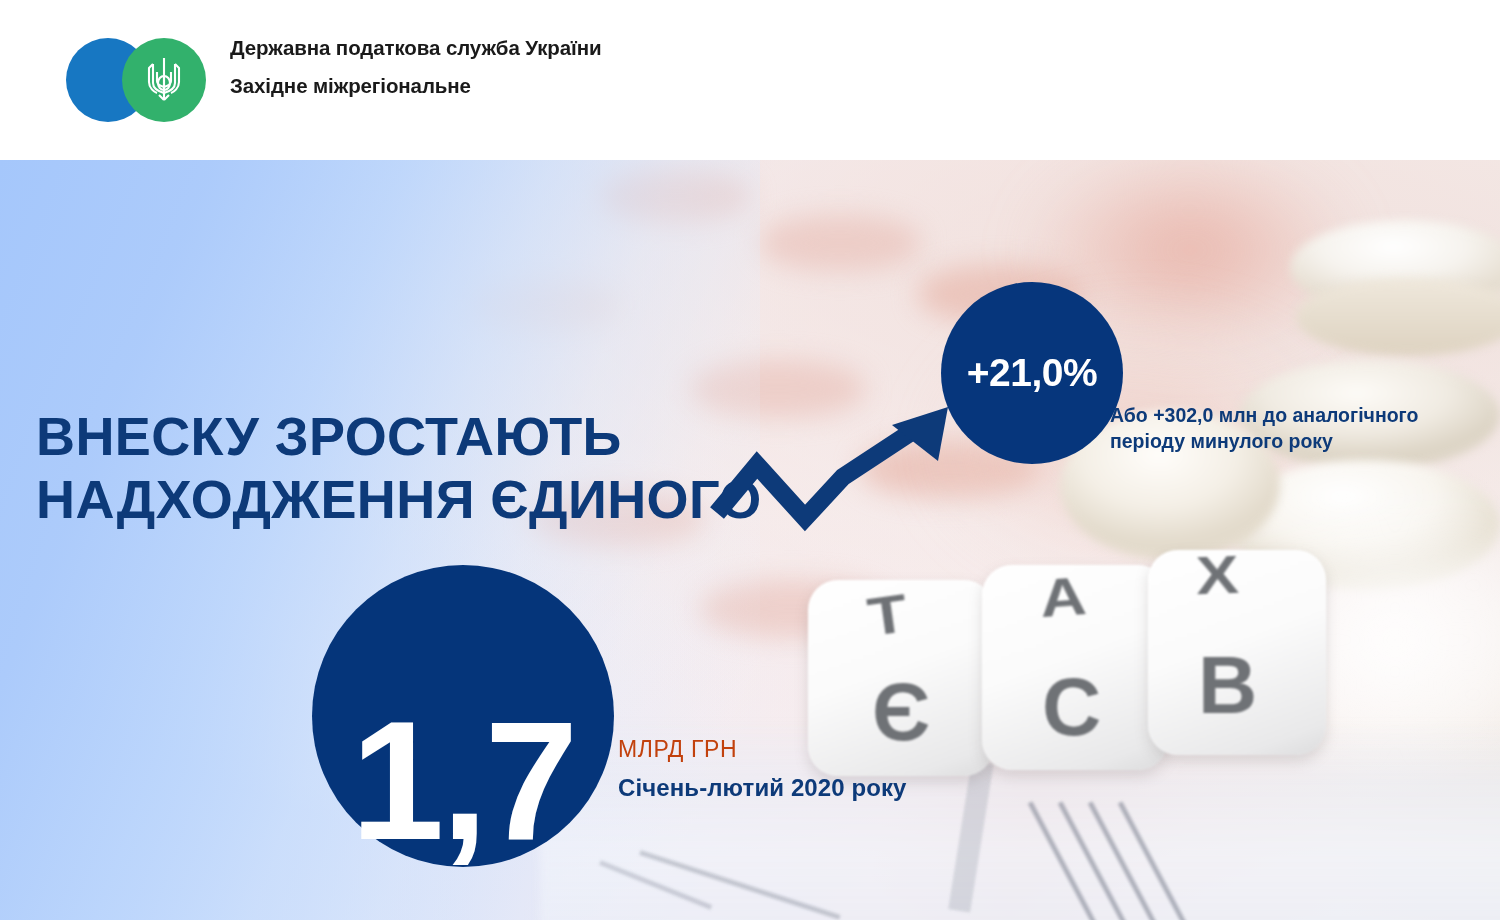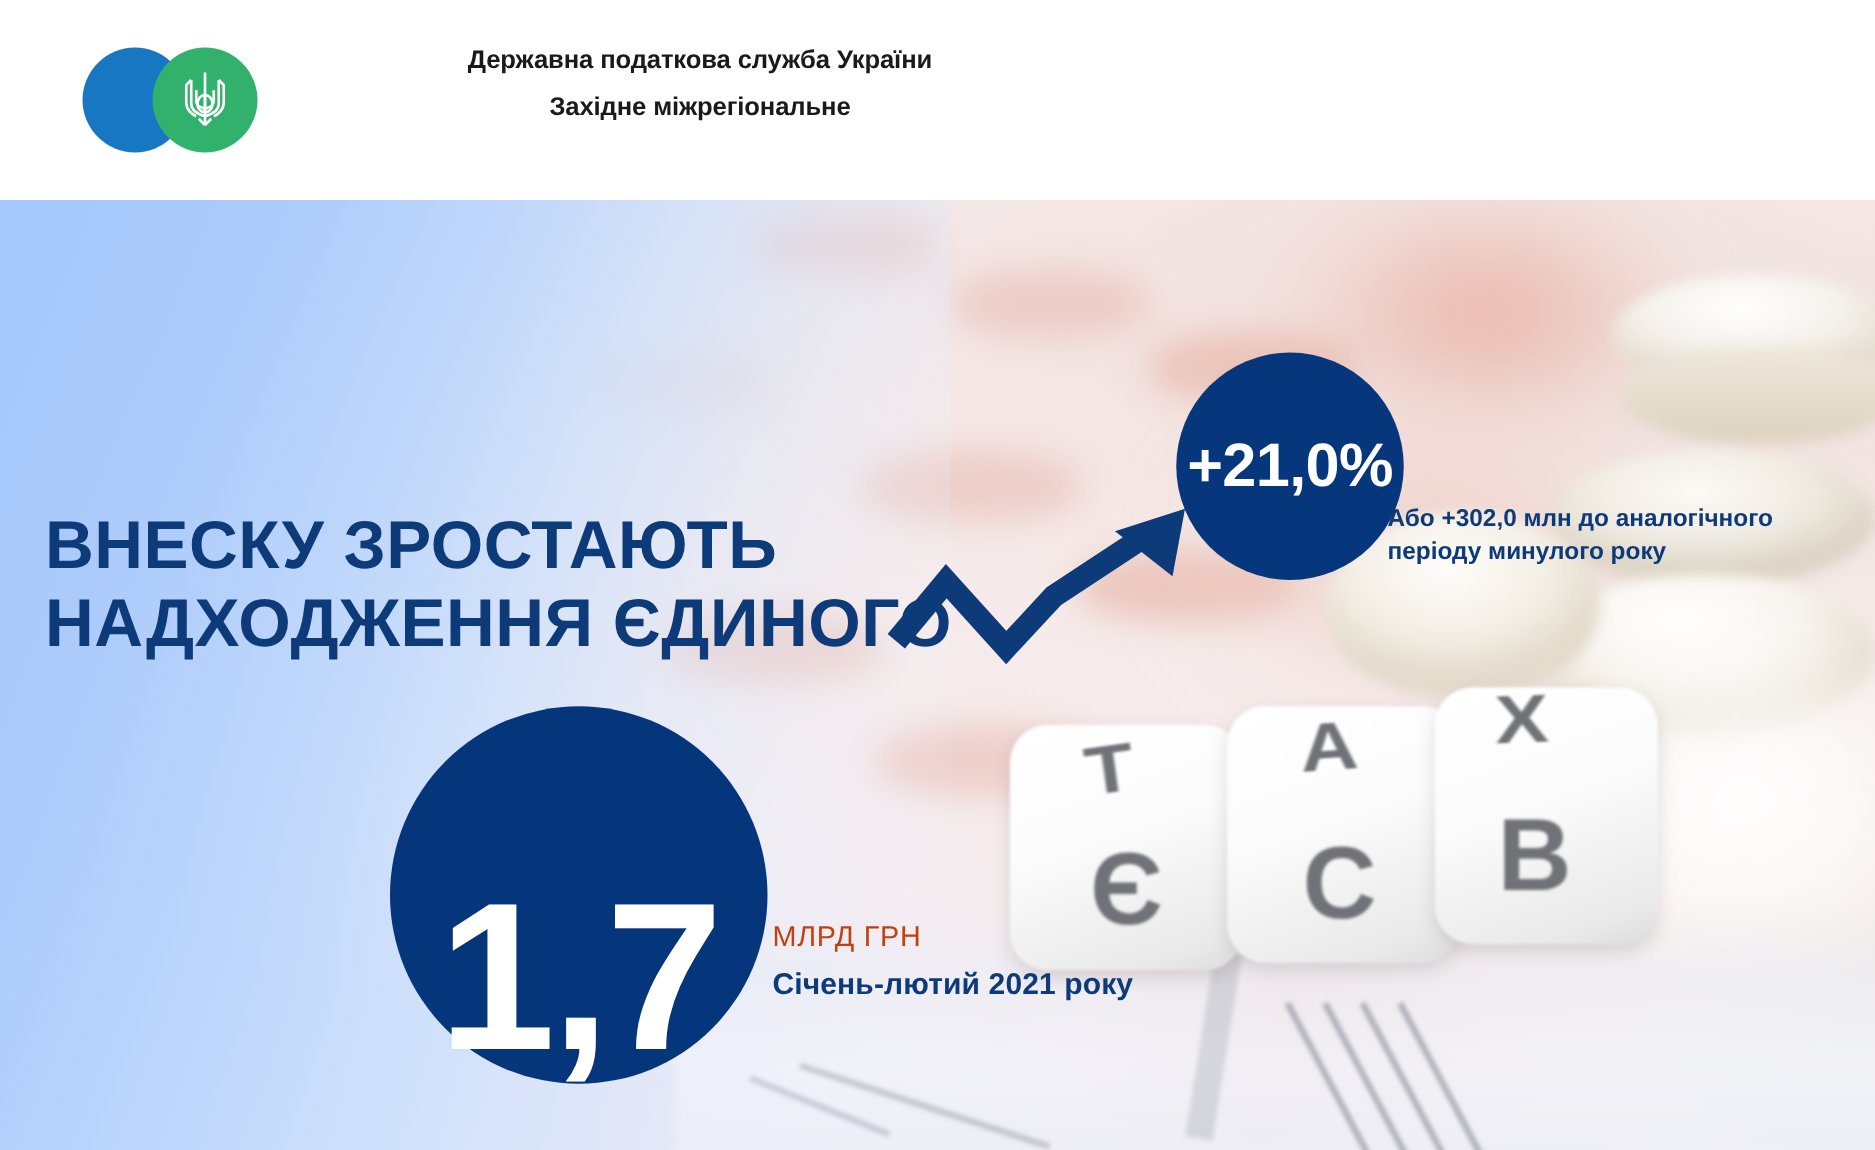--- a/index.html
+++ b/index.html
@@ -58,21 +58,20 @@
     height: 84px;
     display: flex;
     align-items: center;
     justify-content: center;
   }
   #org-text {
     position: absolute;
     left: 230px;
     top: 38px;
     width: 660px;
-    text-align: center;
   }
   #org-line1 {
     font-size: 20.5px;
     font-weight: bold;
     color: #1a1a1a;
     letter-spacing: -0.1px;
     line-height: 1.0;
     margin-bottom: 14px;
     white-space: nowrap;
   }
@@ -230,21 +229,21 @@
     width: 182px;
     height: 182px;
     border-radius: 50%;
     background: #06367c;
     display: flex;
     align-items: center;
     justify-content: center;
   }
   #pct-text {
     color: #ffffff;
-    font-size: 49px;
+    font-size: 39px;
     font-weight: bold;
     letter-spacing: -0.5px;
     white-space: nowrap;
   }
   #pct-caption {
     position: absolute;
     left: 1110px;
     top: 243px;
     width: 400px;
     color: #0d3a79;
@@ -395,16 +394,16 @@
 
     <div id="pct-caption">
       <span>Або +302,0 млн до аналогічного</span>
       <span>періоду минулого року</span>
     </div>
 
     <div id="val-circle">
       <span id="val-text">1,7</span>
     </div>
     <div id="val-unit">МЛРД ГРН</div>
-    <div id="val-period">Січень-лютий 2021 року</div>
+    <div id="val-period">Січень-лютий 2020 року</div>
 
   </div>
 </div>
 
 </body></html>

